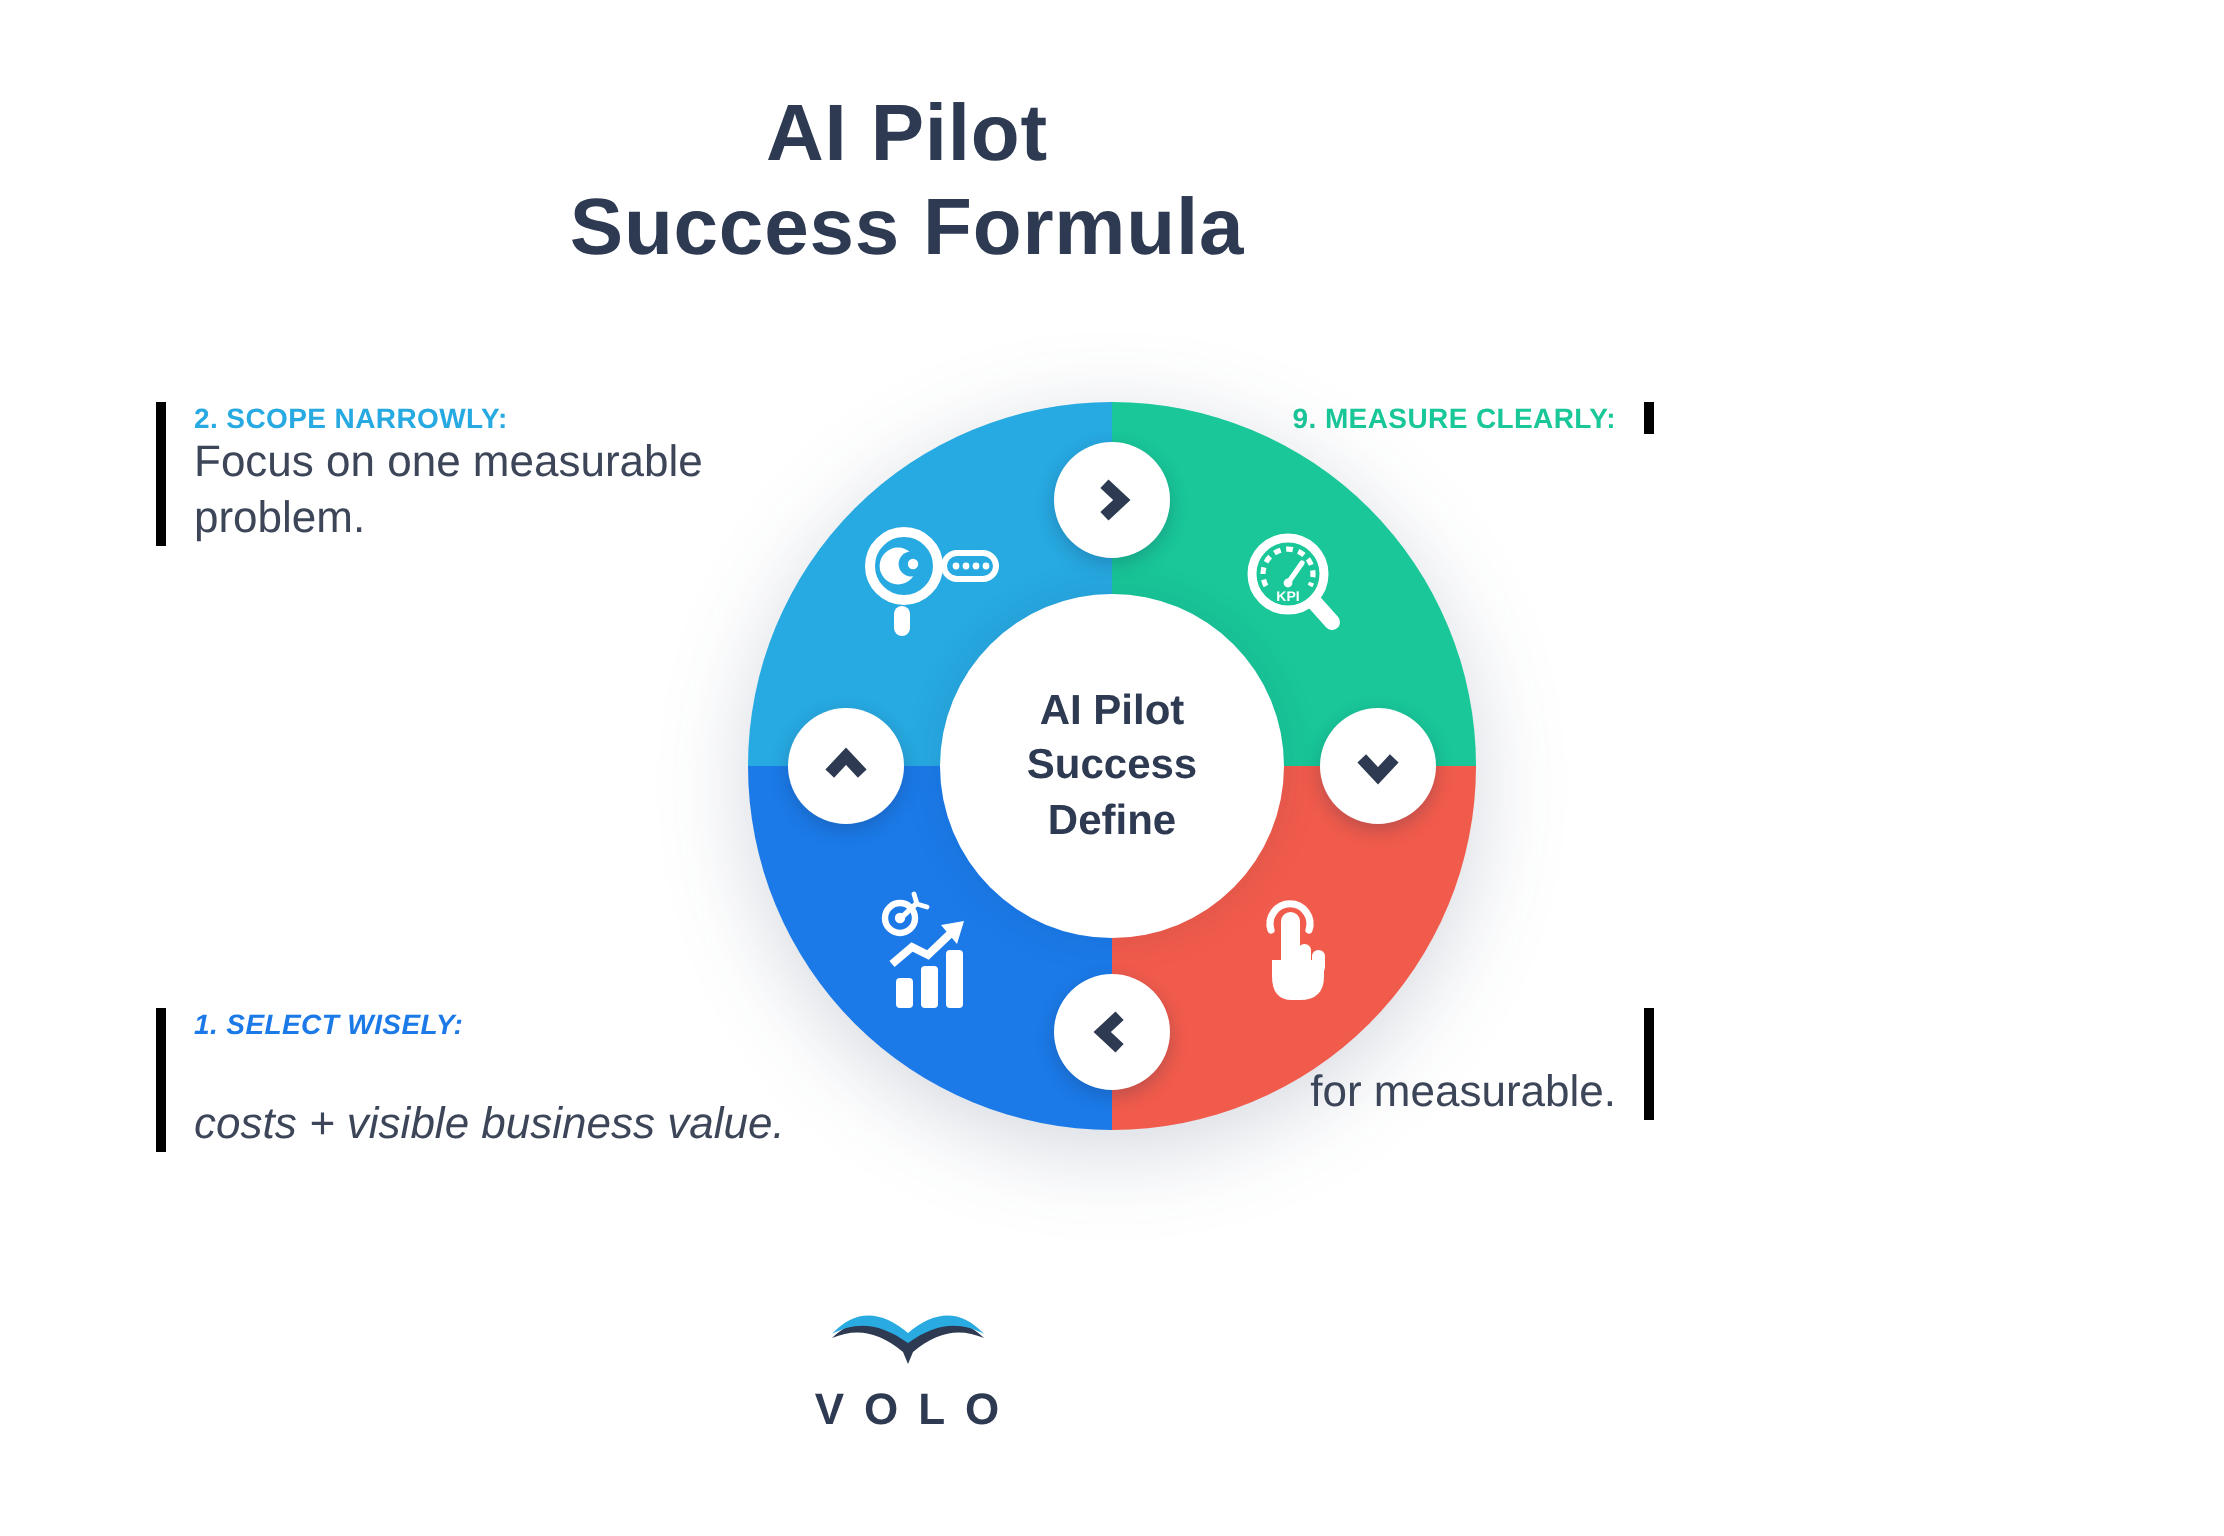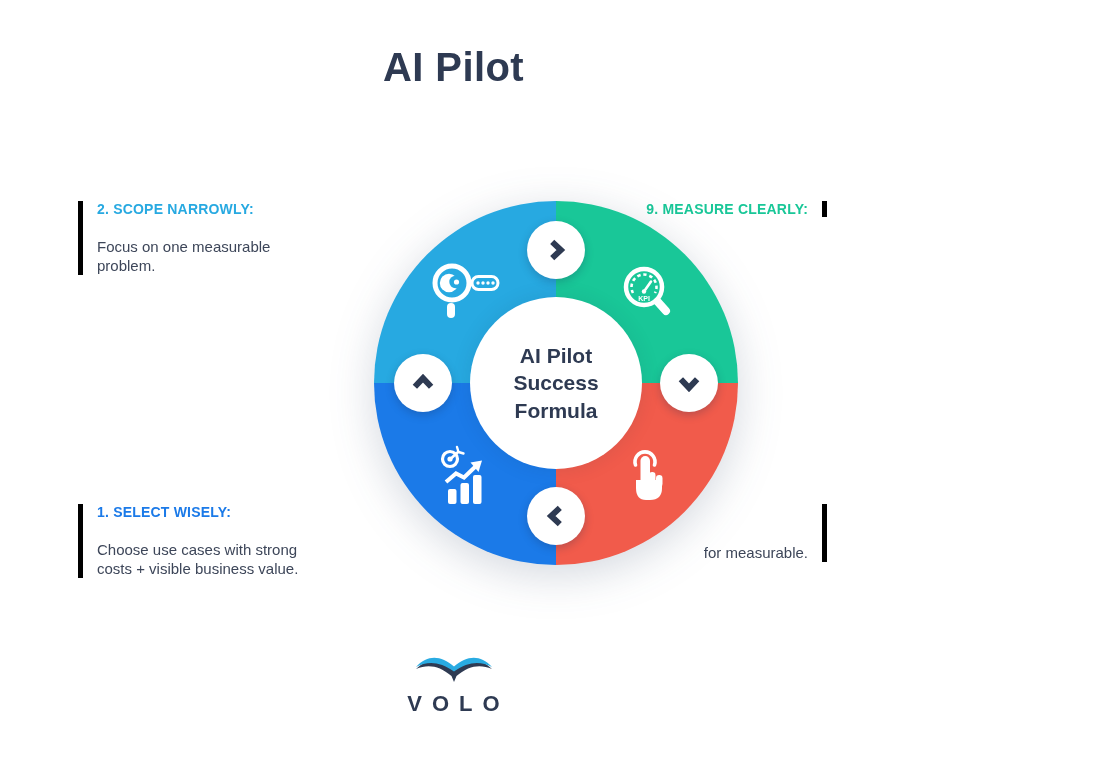--- a/index.html
+++ b/index.html
@@ -13,26 +13,26 @@
     position:absolute; top:44px; left:0; width:100%;
     text-align:center; color:var(--navy); font-weight:800;
     font-size:40px; line-height:1.18; letter-spacing:.4px;
   }
 
   
   .step { position:absolute; width:322px; }
   .step.left  { border-left:5px solid;  padding-left:14px; text-align:left;  }
   .step.right { border-right:5px solid; padding-right:14px; text-align:right; }
   .step h2 { margin:0; font-size:14px; font-weight:800; letter-spacing:.2px; white-space:nowrap; }
-  .step p  { margin:20px 0 0; font-size:15px; line-height:1.28; color:var(--body-text); }
+  .step p  { margin:0 0 0; font-size:22px; line-height:1.28; color:var(--body-text); }
   .step-scope   { left:78px;  top:201px; border-color:var(--cyan);  }
   .step-scope h2   { color:var(--cyan); }
   .step-measure { right:80px; top:201px; border-color:var(--teal);  }
   .step-measure h2 { color:var(--teal); }
-  .step-select  { left:78px;  top:504px; border-color:var(--blue);  }
+  .step-select  { left:78px;  top:504px; border-color:var(--blue);font-style:italic;  }
   .step-select h2  { color:var(--blue); }
   .step-engage  { right:80px; top:504px; border-color:var(--coral); }
   .step-engage h2  { color:var(--coral); }
 
   
   .wheel { position:absolute; left:374px; top:201px; width:364px; height:364px;
            filter:drop-shadow(0 10px 22px rgba(40,60,95,.20)); }
   .quad { position:absolute; width:182px; height:182px; }
   .q-tl { left:0;     top:0;     background:var(--cyan);  color:var(--cyan);  border-top-left-radius:100%; }
   .q-tr { left:182px; top:0;     background:var(--teal);  color:var(--teal);  border-top-right-radius:100%; }
@@ -67,38 +67,39 @@
   .wordmark { margin-top:1px; color:var(--navy); font-weight:800; font-size:22px;
               letter-spacing:10px; text-indent:10px; }
 </style>
 </head>
 <body>
 
 <div class="canvas">
 
   <div class="title">
     <div>AI Pilot</div>
+    <div>Success Formula</div>
   </div>
 
   <div class="step left step-scope">
     <h2>2. SCOPE NARROWLY:</h2>
     <p>
       <span>Focus on one measurable</span><br>
       <span>problem.</span>
     </p>
   </div>
 
   <div class="step right step-measure">
     <h2>9. MEASURE CLEARLY:</h2>
   </div>
 
   <div class="step left step-select">
     <h2>1. SELECT WISELY:</h2>
     <p>
-      <span>Choose use cases with strong</span><br>
+      <br>
       <span>costs + visible business value.</span>
     </p>
   </div>
 
   <div class="step right step-engage">
     <p>
       <br>
       <span>for measurable.</span>
     </p>
   </div>
@@ -172,21 +173,21 @@
     </div>
     <div class="node node-left">
       <svg class="rot270" width="26" height="26" viewBox="0 0 24 24">
         <polyline points="8.5,4.5 16.5,12 8.5,19.5" fill="none" stroke="currentColor" stroke-width="5.5" stroke-linejoin="miter"></polyline>
       </svg>
     </div>
 
     <div class="hole">
       <div>AI Pilot</div>
       <div>Success</div>
-      <div>Formula</div>
+      <div>Define</div>
     </div>
   </div>
 
   <div class="logo">
     <svg width="86" height="36" viewBox="0 0 84 36">
       <path d="M4 19 C16 7 28 9 42 21 C56 9 68 7 80 19 C68 14 57 15.5 44.5 26 L42 32 L39.5 26 C27 15.5 16 14 4 19 Z" fill="#2e3a52"></path>
       <path d="M4 17 C16 4 29 5.5 42 16.5 C55 5.5 68 4 80 17 C68 10.5 56 11.5 42 21.5 C28 11.5 16 10.5 4 17 Z" fill="#29abe2"></path>
     </svg>
     <div class="wordmark">VOLO</div>
   </div>

